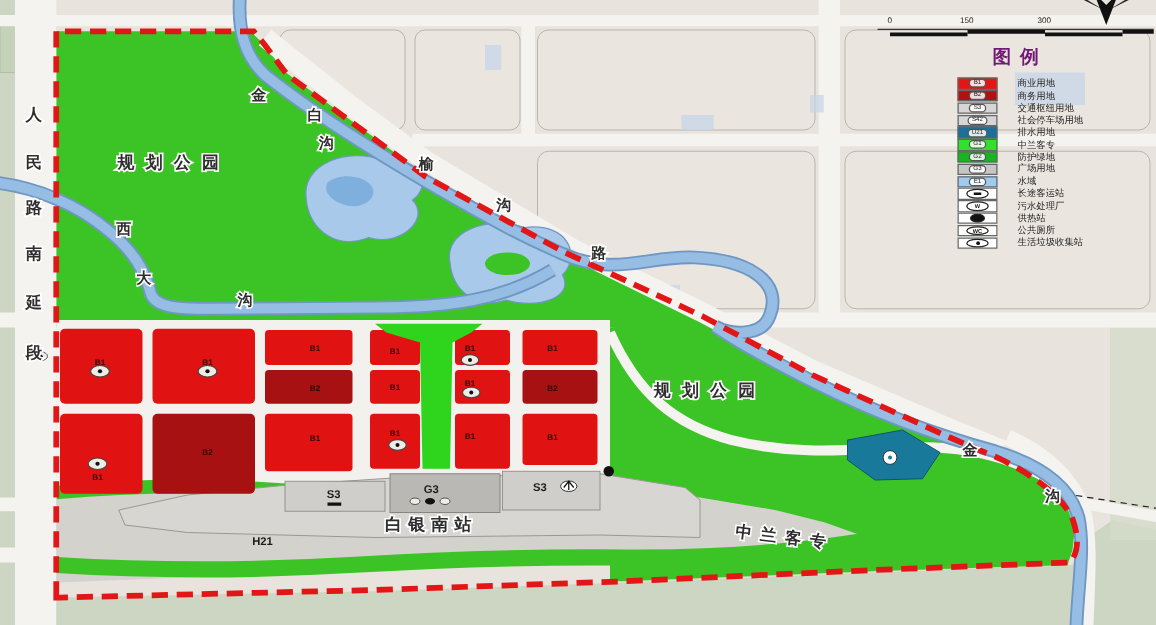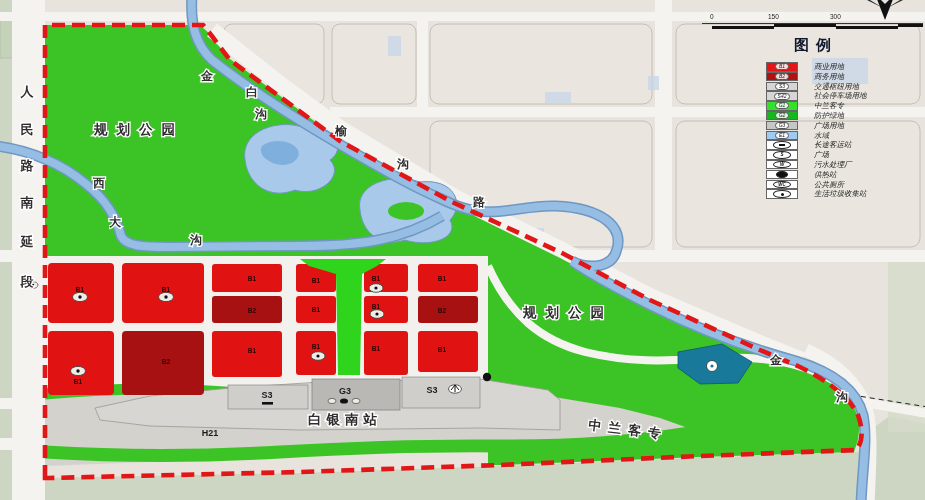--- a/index.html
+++ b/index.html
@@ -8,22 +8,22 @@
   #mapsvg{position:absolute;left:0;top:0;}
   .mlabel{fill:#2e2e2e;font-weight:bold;stroke:#ffffff;stroke-width:2.6px;paint-order:stroke;
           font-family:"Liberation Sans","DejaVu Sans",sans-serif;}
   .blabel{fill:#310505;font-weight:bold;font-size:6.5px;
           font-family:"Liberation Sans","DejaVu Sans",sans-serif;}
   .glabel{fill:#1c1c1c;font-weight:bold;font-size:9px;
           font-family:"Liberation Sans","DejaVu Sans",sans-serif;}
   
   #legend{position:absolute;left:700px;top:36px;width:225px;color:#222;}
   #legend .lg-title{font-size:15px;font-weight:bold;letter-spacing:7px;text-align:center;
-                    padding-left:7px;margin-bottom:7px;color:#0f172a;}
-  .lg-row{display:flex;height:9.8px;padding-left:66px;font-style:italic;}
+                    padding-left:7px;margin-bottom:7px;color:#701a75;}
+  .lg-row{display:flex;align-items:center;height:9.8px;padding-left:66px;}
   .lg-box{width:30px;height:7.5px;border:0.8px solid #666;flex:0 0 auto;
           display:flex;align-items:center;justify-content:center;}
   .lg-code{font-size:5px;line-height:5px;color:#222;background:rgba(255,255,255,.85);
            border:0.5px solid #555;border-radius:4px;padding:0 2.5px;}
   .lg-label{font-size:7.5px;margin-left:16px;white-space:nowrap;color:#222;}
   .lg-box.icon{background:#fff;}
   .ov{display:flex;align-items:center;justify-content:center;width:16px;height:5.5px;
       border:0.8px solid #222;border-radius:50%;font-size:4.5px;font-weight:bold;color:#111;
       line-height:5px;}
   .ov.filled{background:#111;}
@@ -299,20 +299,26 @@
         </span>
     <span class="lg-label">交通枢纽用地</span>
   </div>
   <div class="lg-row">
     <span class="lg-box" style="background:#d6d6d6">
           <span class="lg-code">S42</span>
         </span>
     <span class="lg-label">社会停车场用地</span>
   </div>
   <div class="lg-row">
+    <span class="lg-box" style="background:#1d6f9a">
+          <span class="lg-code">U21</span>
+        </span>
+    <span class="lg-label">排水用地</span>
+  </div>
+  <div class="lg-row">
     <span class="lg-box" style="background:#35e02c">
           <span class="lg-code">G1</span>
         </span>
     <span class="lg-label">中兰客专</span>
   </div>
   <div class="lg-row">
     <span class="lg-box" style="background:#17b520">
           <span class="lg-code">G2</span>
         </span>
     <span class="lg-label">防护绿地</span>
@@ -333,26 +339,20 @@
   <div class="lg-row">
     <span class="lg-box icon">
           <span class="ov">
             <span class="barg" style="width:6px;height:2px;background:#111"></span>
           </span>
         </span>
     <span class="lg-label">长途客运站</span>
   </div>
   <div class="lg-row">
     <span class="lg-box icon">
-          <span class="ov">S</span>
-        </span>
-    <span class="lg-label">广场</span>
-  </div>
-  <div class="lg-row">
-    <span class="lg-box icon">
           <span class="ov">W</span>
         </span>
     <span class="lg-label">污水处理厂</span>
   </div>
   <div class="lg-row">
     <span class="lg-box icon">
           <span class="ov blob"></span>
         </span>
     <span class="lg-label">供热站</span>
   </div>

